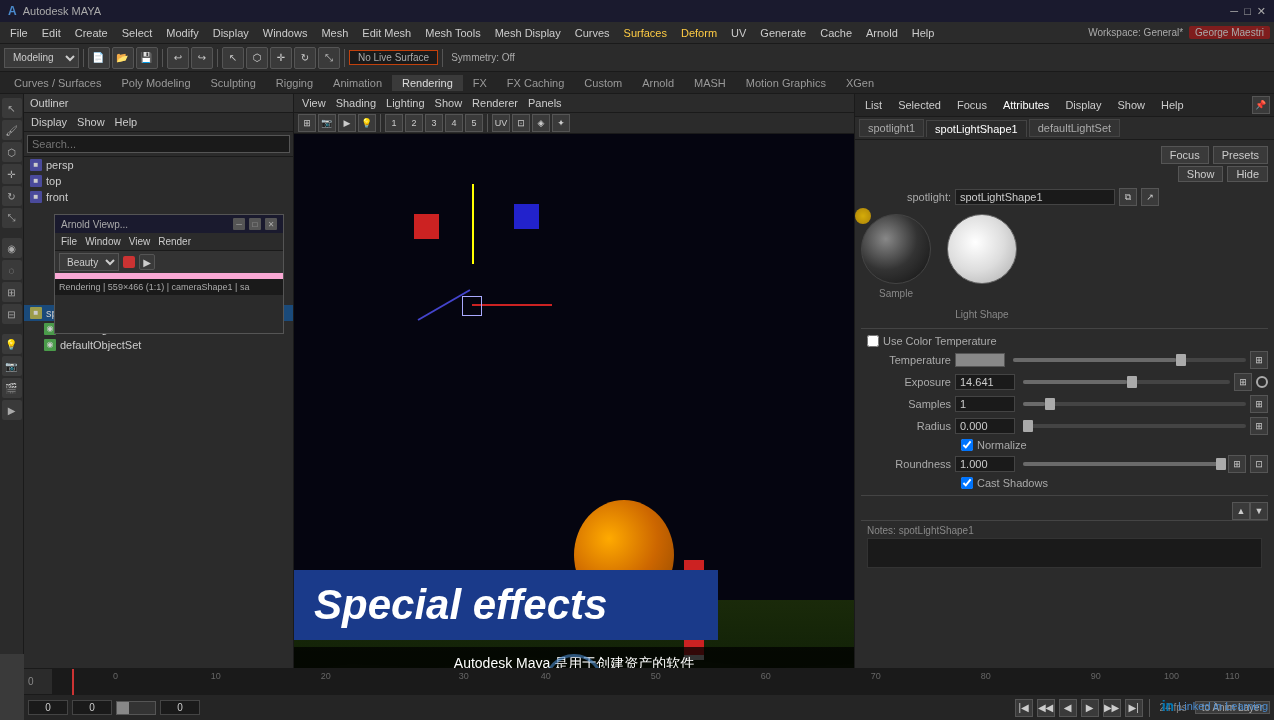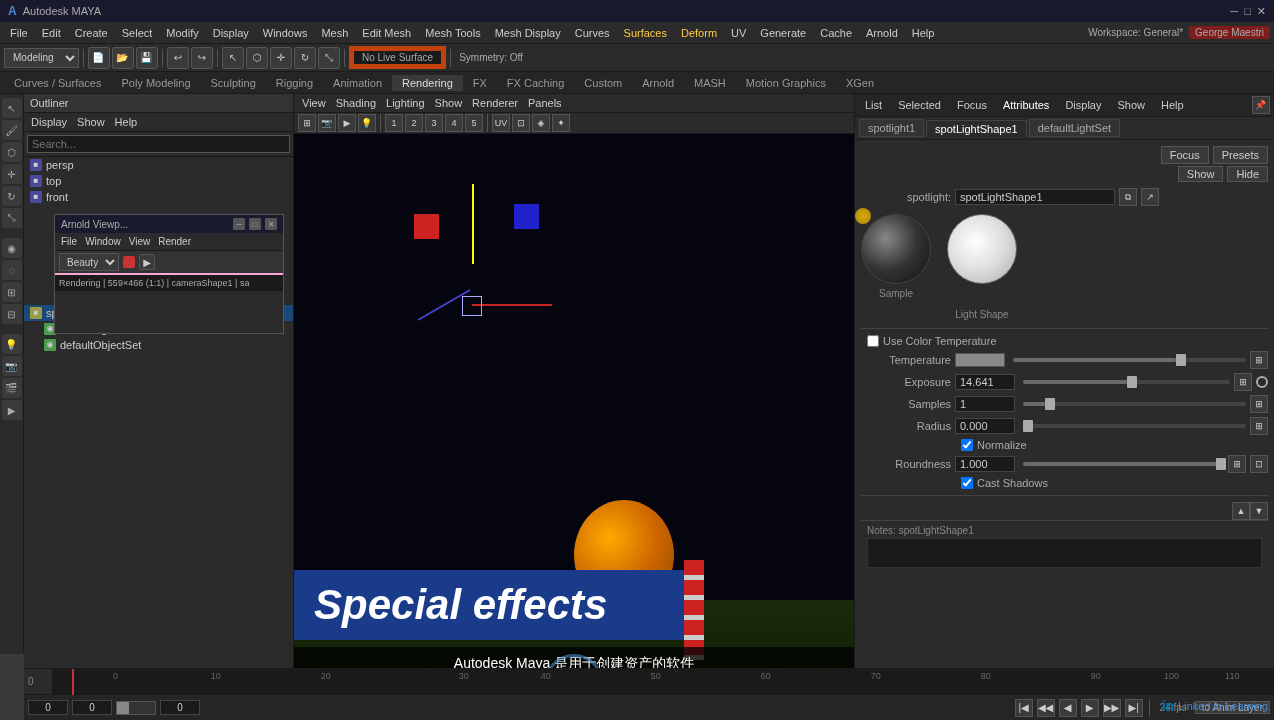--- a/index.html
+++ b/index.html
@@ -46,21 +46,21 @@
     .outliner-item .icon.obj { background: #4a9b4a; }
 
     
     #arnold-window { position: absolute; left: 30px; top: 120px; width: 230px; height: 120px; background: #2b2b2b; border: 1px solid #555; z-index: 10; }
     #arnold-title { background: #1a1a2e; height: 18px; display: flex; align-items: center; padding: 0 6px; font-size: 10px; color: #aaa; justify-content: space-between; }
     #arnold-title .title-text { font-size: 10px; }
     #arnold-title .win-btns { display: flex; gap: 4px; }
     #arnold-title .win-btn { width: 12px; height: 12px; background: #555; border-radius: 1px; display: flex; align-items: center; justify-content: center; font-size: 8px; cursor: pointer; }
     #arnold-menu { background: #2b2b2b; display: flex; gap: 4px; padding: 2px 4px; border-bottom: 1px solid #1a1a1a; font-size: 10px; }
     #arnold-menu span { color: #ccc; cursor: pointer; padding: 1px 2px; }
-    #arnold-toolbar { background: #333; display: flex; align-items: center; gap: 4px; padding: 2px 4px; border-bottom: 2px solid #f9a8d4; }
+    #arnold-toolbar { background: #333; display: flex; align-items: center; gap: 4px; padding: 2px 4px; border-bottom: 6px solid #f9a8d4; }
     #arnold-status { background: #1a1a1a; color: #aaa; font-size: 9px; padding: 3px 4px; }
     .beauty-select { background: #3a3a3a; border: 1px solid #555; color: #ccc; font-size: 10px; padding: 1px 3px; height: 18px; }
     .render-status-dot { width: 12px; height: 12px; background: #cc3333; border-radius: 2px; }
 
     
     #viewport { flex: 1; height: 100%; background: #1a1a1a; position: relative; display: flex; flex-direction: column; }
     #viewport-menu { background: #2b2b2b; display: flex; gap: 2px; padding: 2px 4px; border-bottom: 1px solid #1a1a1a; }
     #viewport-menu span { font-size: 11px; color: #ccc; cursor: pointer; padding: 1px 4px; }
     #viewport-toolbar { background: #2b2b2b; display: flex; align-items: center; gap: 2px; padding: 1px 4px; border-bottom: 1px solid #1a1a1a; }
     .vp-btn { width: 18px; height: 18px; background: #3a3a3a; border: 1px solid #555; display: flex; align-items: center; justify-content: center; font-size: 9px; color: #ccc; cursor: pointer; }
@@ -75,21 +75,21 @@
     .tower { position: absolute; bottom: 60px; right: 150px; width: 20px; height: 100px; background: repeating-linear-gradient(180deg, #cc2222 0 15px, #cccccc 15px 20px); }
     .red-cube { position: absolute; width: 25px; height: 25px; background: #cc2222; top: 80px; left: 120px; }
     .blue-cube { position: absolute; width: 25px; height: 25px; background: #2222cc; top: 70px; left: 220px; }
     .arrow-y { position: absolute; width: 2px; height: 80px; background: #ffff00; top: 50px; left: 178px; }
     .arrow-x { position: absolute; width: 80px; height: 2px; background: #cc2222; top: 170px; left: 178px; }
     .arrow-z { position: absolute; width: 60px; height: 2px; background: #4444cc; top: 170px; left: 120px; transform: rotate(-30deg); }
     .transform-box { position: absolute; width: 20px; height: 20px; border: 1px solid #aaaaff; top: 162px; left: 168px; }
     .camera-label { position: absolute; bottom: 5px; left: 50%; transform: translateX(-50%); color: #888; font-size: 10px; }
 
     
-    #special-effects { position: absolute; bottom: 80px; left: 0; width: 390px; }
+    #special-effects { position: absolute; bottom: 80px; left: 0; width: 424px; }
     #special-effects-bg { background: #1a3a8a; padding: 12px 20px; }
     #special-effects-text { font-size: 42px; font-weight: 900; color: white; font-style: italic; line-height: 1.1; }
 
     
     #subtitle-overlay { position: absolute; bottom: 0; left: 0; right: 0; background: rgba(0,0,0,0.75); padding: 8px; text-align: center; }
     #subtitle-cn { font-size: 14px; color: white; margin-bottom: 4px; }
     #subtitle-en { font-size: 13px; color: white; }
     #subtitle-watermark { position: absolute; left: 50%; top: 50%; transform: translate(-50%, -50%); width: 60px; height: 60px; border: 3px solid #4a8acc; border-radius: 50%; display: flex; align-items: center; justify-content: center; color: #4a8acc; font-size: 18px; font-weight: bold; opacity: 0.6; }
 
     
@@ -191,21 +191,21 @@
   <div class="toolbar-separator"></div>
   <div class="toolbar-btn">↩</div>
   <div class="toolbar-btn">↪</div>
   <div class="toolbar-separator"></div>
   <div class="toolbar-btn">↖</div>
   <div class="toolbar-btn">⬡</div>
   <div class="toolbar-btn">✛</div>
   <div class="toolbar-btn">↻</div>
   <div class="toolbar-btn">⤡</div>
   <div class="toolbar-separator"></div>
-  <span style="background:#1a1a1a;border:5px solid #c2410c;padding:1px 8px;font-size:10px;color:#aaa;">No Live Surface</span>
+  <span style="background:#1a1a1a;border:1px solid #c2410c;padding:1px 8px;font-size:10px;color:#aaa;">No Live Surface</span>
   <div class="toolbar-separator"></div>
   <span style="font-size:10px;color:#aaa;padding:0 4px;">Symmetry: Off</span>
 </div>
 
 <div id="workflow-tabs">
   <div class="workflow-tab">Curves / Surfaces</div>
   <div class="workflow-tab">Poly Modeling</div>
   <div class="workflow-tab">Sculpting</div>
   <div class="workflow-tab">Rigging</div>
   <div class="workflow-tab">Animation</div>

